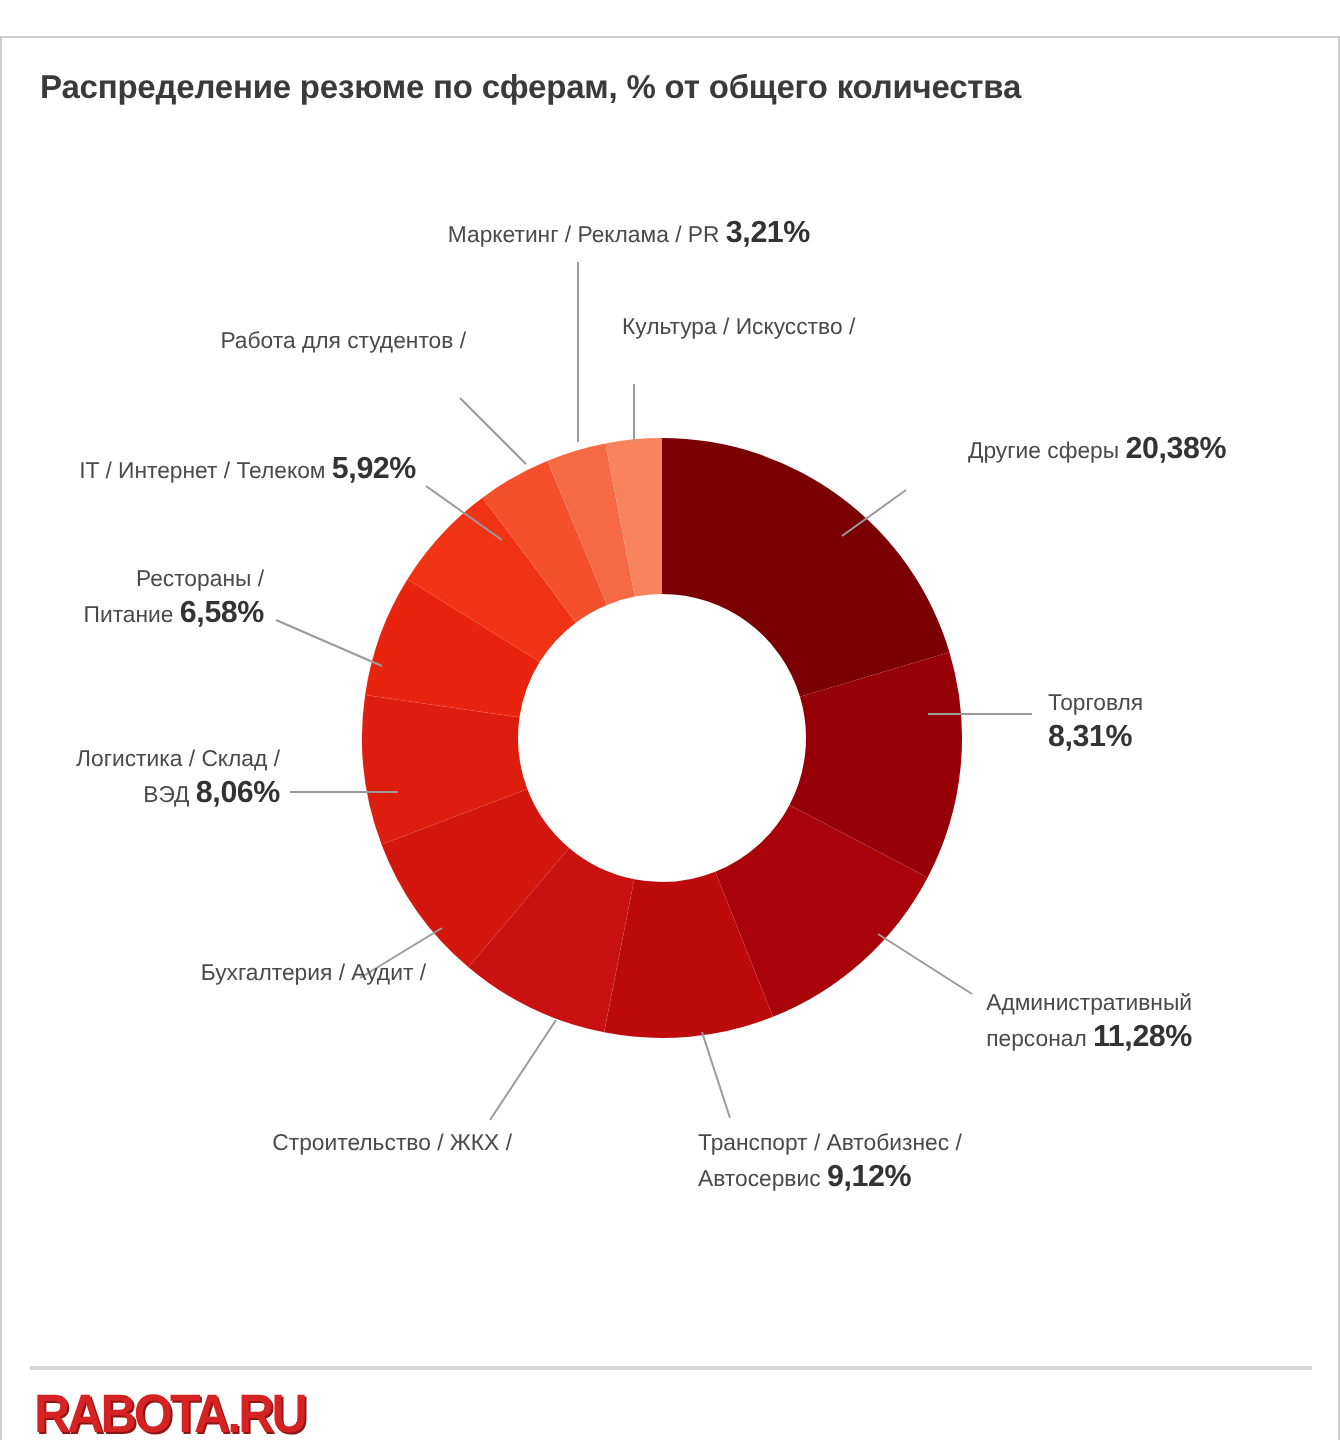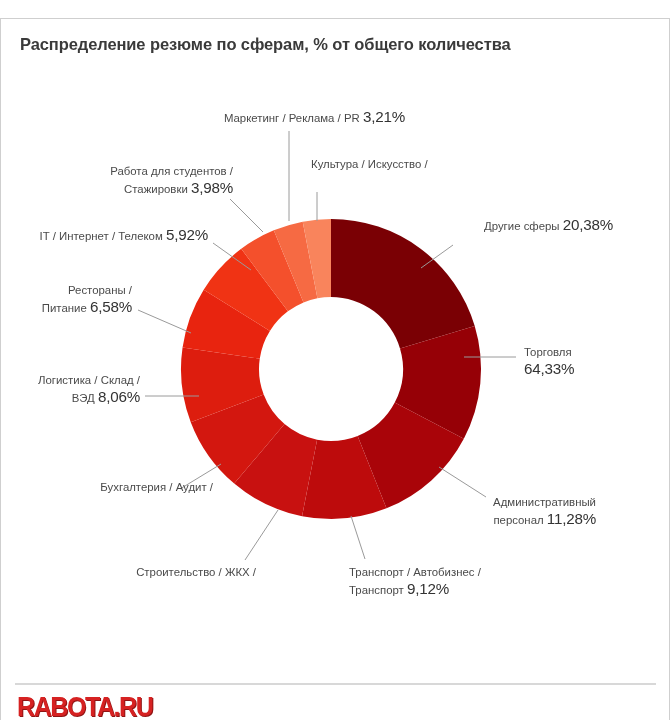--- a/index.html
+++ b/index.html
@@ -38,21 +38,21 @@
   }
   .lbl {
     position: absolute;
     font-size: 11.4px;
     color: #4a4a4a;
     line-height: 15.5px;
     white-space: nowrap;
   }
   .lbl .v {
     font-size: 15.2px;
-    font-weight: normal;
+    font-weight: bold;
     color: #333;
     letter-spacing: -0.2px;
   }
   .lbl.r { text-align: right; }
   #footer-rule {
     position: absolute;
     left: 14px; top: 664px;
     width: 641px; height: 2px;
     background: #d8d8d8;
   }
@@ -106,50 +106,49 @@
         <line x1="316" y1="173" x2="316" y2="202" stroke="#9a9a9a" stroke-width="1"></line>
       </g>
   </svg>
 
   <div id="label-layer">
       <div class="lbl" style="left: 483px; top: 198px;">
         <div><span>Другие сферы </span><span class="v">20,38%</span></div>
       </div>
       <div class="lbl" style="left: 523px; top: 326px;">
         <div><span>Торговля</span></div>
-        <div><span class="v">64,33%</span></div>
+        <div><span class="v">8,31%</span></div>
       </div>
       <div class="lbl r" style="right: 73px; top: 476px;">
         <div><span>Административный</span></div>
         <div><span>персонал </span><span class="v">11,28%</span></div>
       </div>
       <div class="lbl" style="left: 348px; top: 546px;">
         <div><span>Транспорт / Автобизнес /</span></div>
-        <div><span>Транспорт </span><span class="v">9,12%</span></div>
+        <div><span>Автосервис </span><span class="v">9,12%</span></div>
       </div>
       <div class="lbl r" style="right: 413px; top: 546px;">
         <div><span>Строительство / ЖКХ /</span></div>
       </div>
       <div class="lbl r" style="right: 456px; top: 461px;">
         <div><span>Бухгалтерия / Аудит /</span></div>
       </div>
       <div class="lbl r" style="right: 529px; top: 354px;">
         <div><span>Логистика / Склад /</span></div>
         <div><span>ВЭД </span><span class="v">8,06%</span></div>
       </div>
       <div class="lbl r" style="right: 537px; top: 264px;">
         <div><span>Рестораны /</span></div>
         <div><span>Питание </span><span class="v">6,58%</span></div>
       </div>
       <div class="lbl r" style="right: 461px; top: 208px; text-align: center;">
         <div><span>IT / Интернет / Телеком </span><span class="v">5,92%</span></div>
       </div>
       <div class="lbl r" style="right: 436px; top: 145px;">
         <div><span>Работа для студентов /</span></div>
-        <div><span>Стажировки </span><span class="v">3,98%</span></div>
       </div>
       <div class="lbl r" style="right: 264px; top: 90px;">
         <div><span>Маркетинг / Реклама / PR </span><span class="v">3,21%</span></div>
       </div>
       <div class="lbl" style="left: 310px; top: 138px;">
         <div><span>Культура / Искусство /</span></div>
       </div>
     </div>
 
   <div id="footer-rule"></div>

